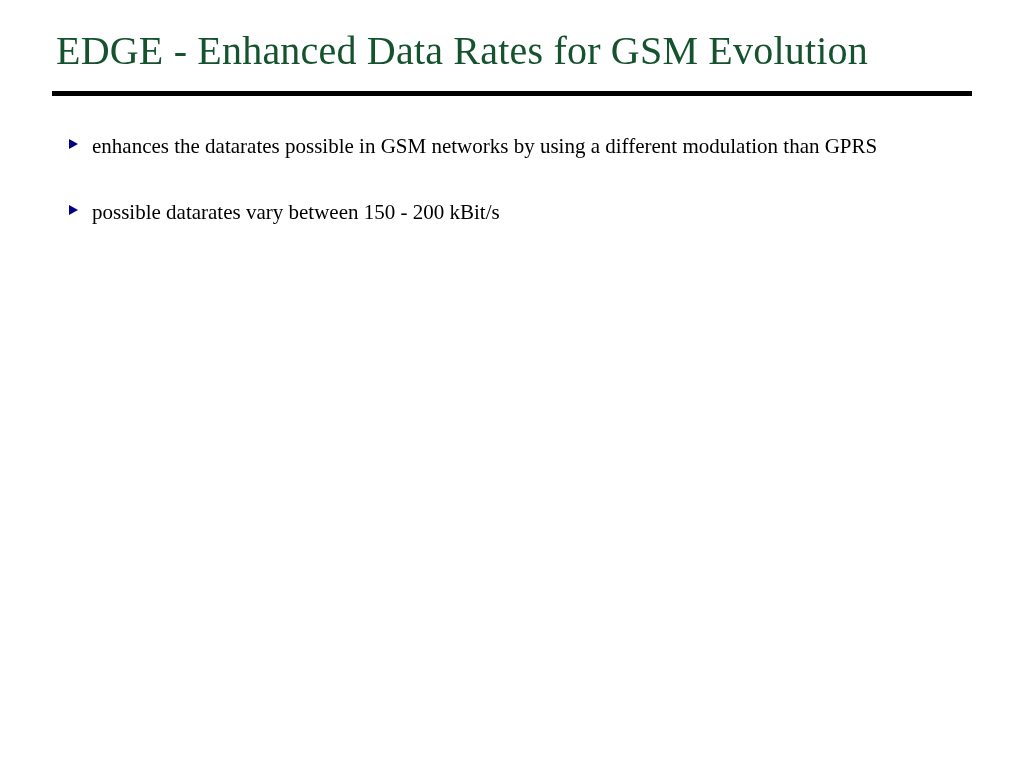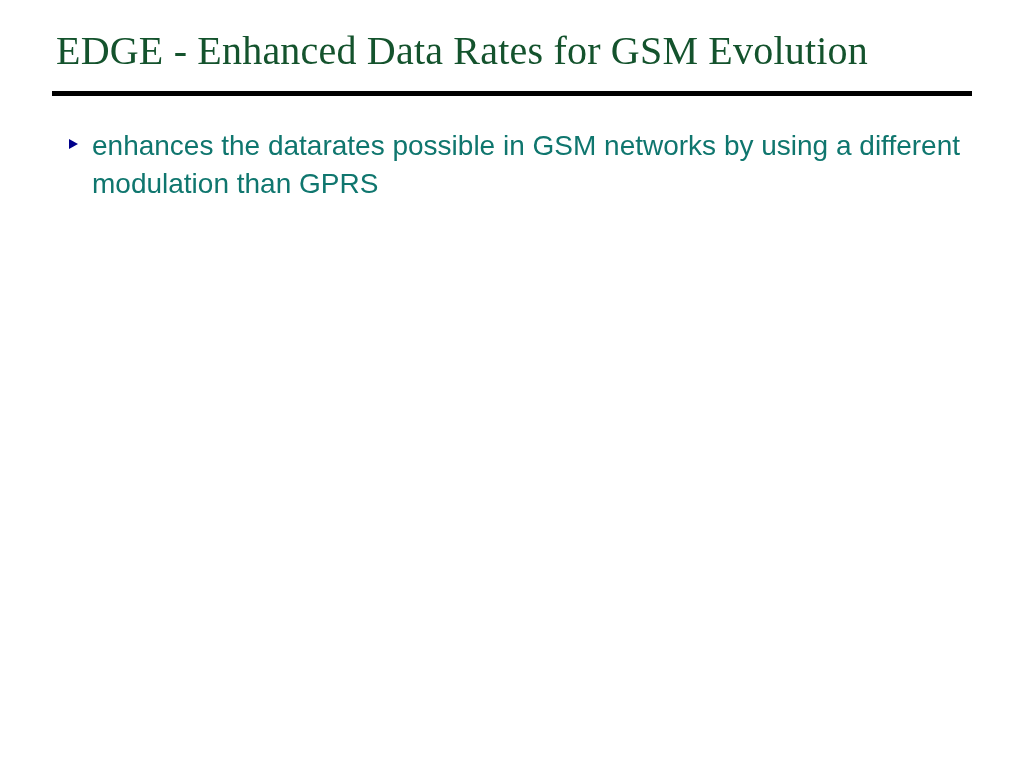--- a/index.html
+++ b/index.html
@@ -43,24 +43,24 @@
   .bullets {
     position: absolute;
     left: 64px;
     top: 127px;
     width: 912px;
   }
   .bullet {
     position: relative;
     padding-left: 28px;
     margin-bottom: 28px;
-    font-family: Liberation Sans, sans-serif;
-    font-size: 28px;
+    font-family: Liberation Serif, serif;
+    font-size: 21px;
     line-height: 38px;
-    color: #0f766e;
+    color: #000000;
   }
   .bullet .marker {
     position: absolute;
     left: 5px;
     top: 12px;
     width: 0;
     height: 0;
     border-left: 9px solid #00008B;
     border-top: 5.5px solid transparent;
     border-bottom: 5.5px solid transparent;
@@ -78,17 +78,21 @@
 
   <div class="title-rule"></div>
 
   <div class="bullets">
 
     <div class="bullet">
       <span class="marker" style="border-left-color: rgb(0, 0, 139);"></span>
       <span class="text">enhances the datarates possible in GSM networks by using a different modulation than GPRS</span>
     </div>
 
+    <div class="bullet">
+      <span class="marker" style="border-left-color: rgb(0, 0, 139);"></span>
+      <span class="text">possible datarates vary between 150 - 200 kBit/s</span>
+    </div>
 
 
   </div>
 
 </div>
 
 </body></html>

